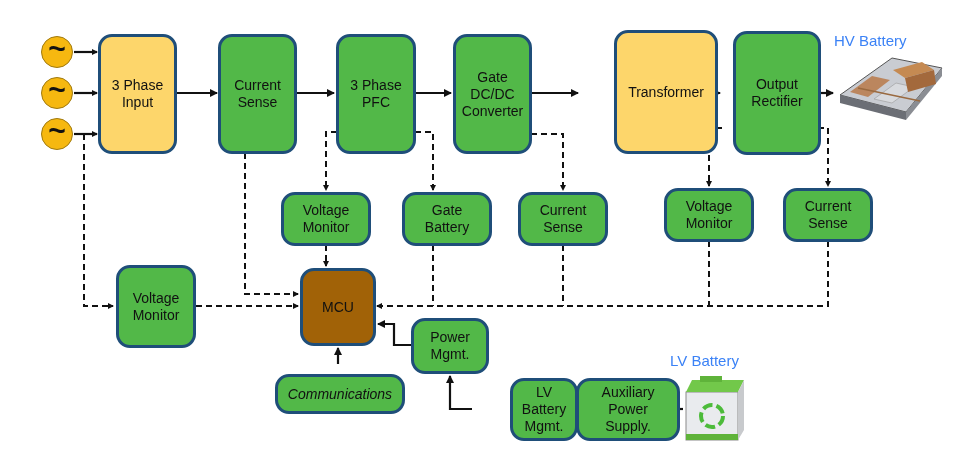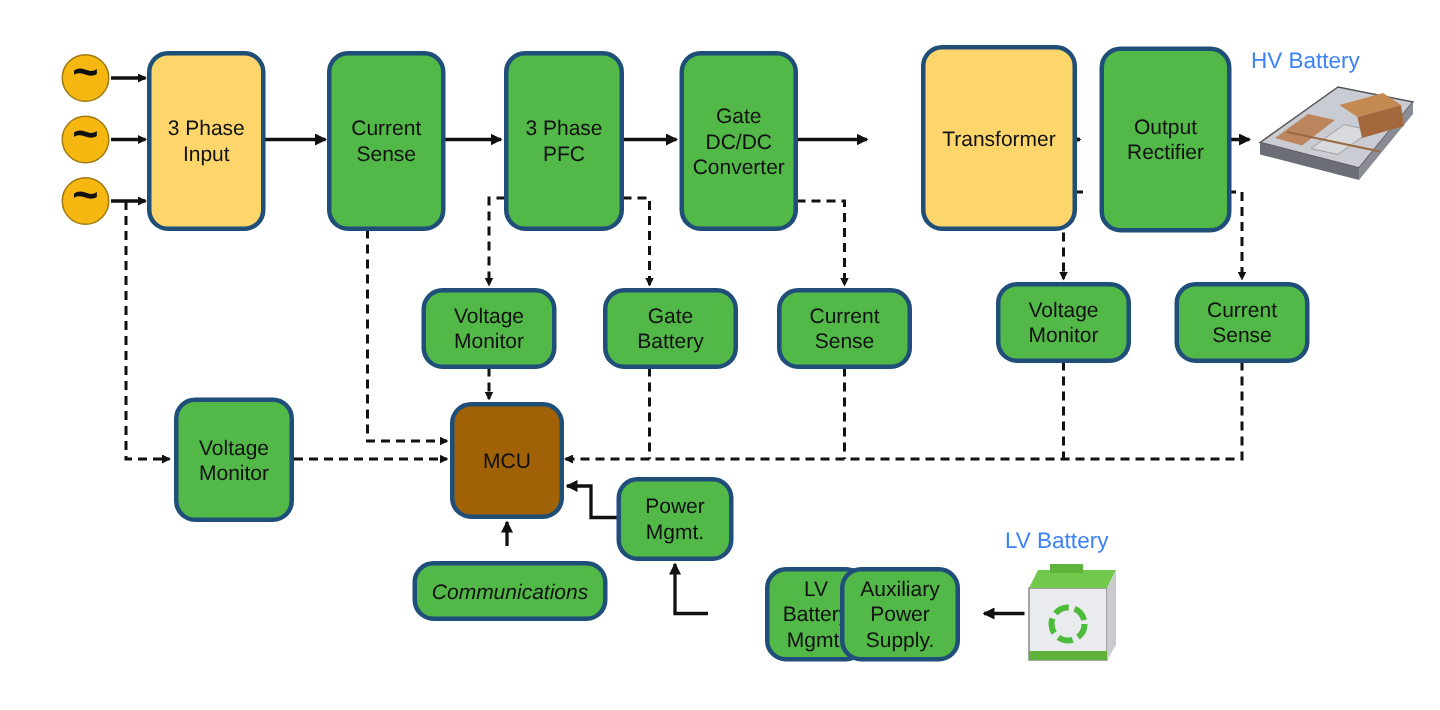--- a/index.html
+++ b/index.html
@@ -134,17 +134,17 @@
 
 <div class="block green" style="left:116px; top:265px; width:80px; height:83px;">Voltage
 Monitor</div>
 <div class="block gray" style="left:300px; top:268px; width:76px; height:78px;">MCU</div>
 <div class="block green" style="left:411px; top:318px; width:78px; height:56px;">Power
 Mgmt.</div>
 <div class="block green" style="left:275px; top:374px; width:130px; height:40px;font-style:italic;">Communications</div>
 <div class="block green" style="left:482px; top:378px; width:68px; height:63px;margin-left:28px;">LV
 Battery
 Mgmt.</div>
-<div class="block green" style="left:560px; top:378px; width:80px; height:63px;">Auxiliary
+<div class="block green" style="left:576px; top:378px; width:104px; height:63px;">Auxiliary
 Power
 Supply.</div>
 
 <div class="label" style="left:670px; top:352px;text-align:center;">LV Battery</div>
 
 </body></html>

